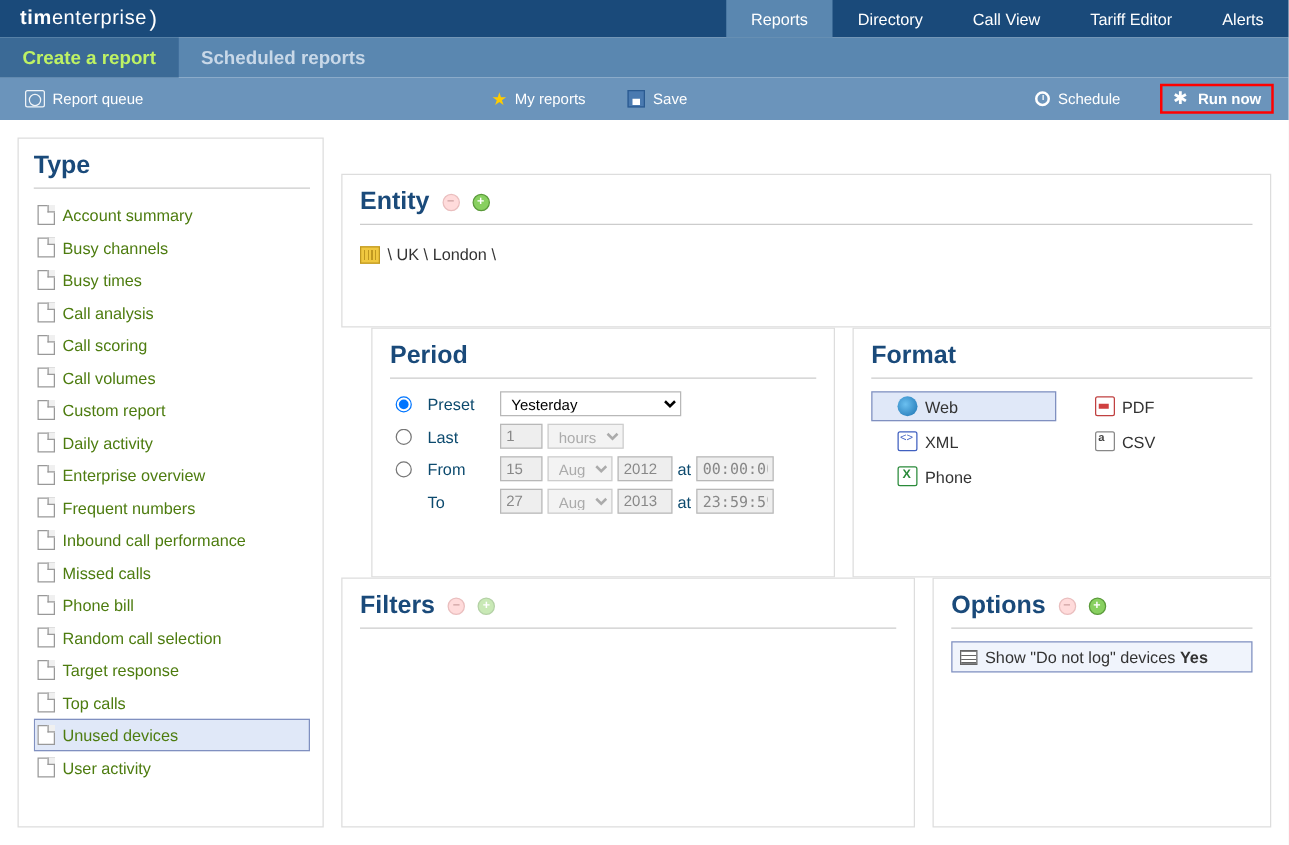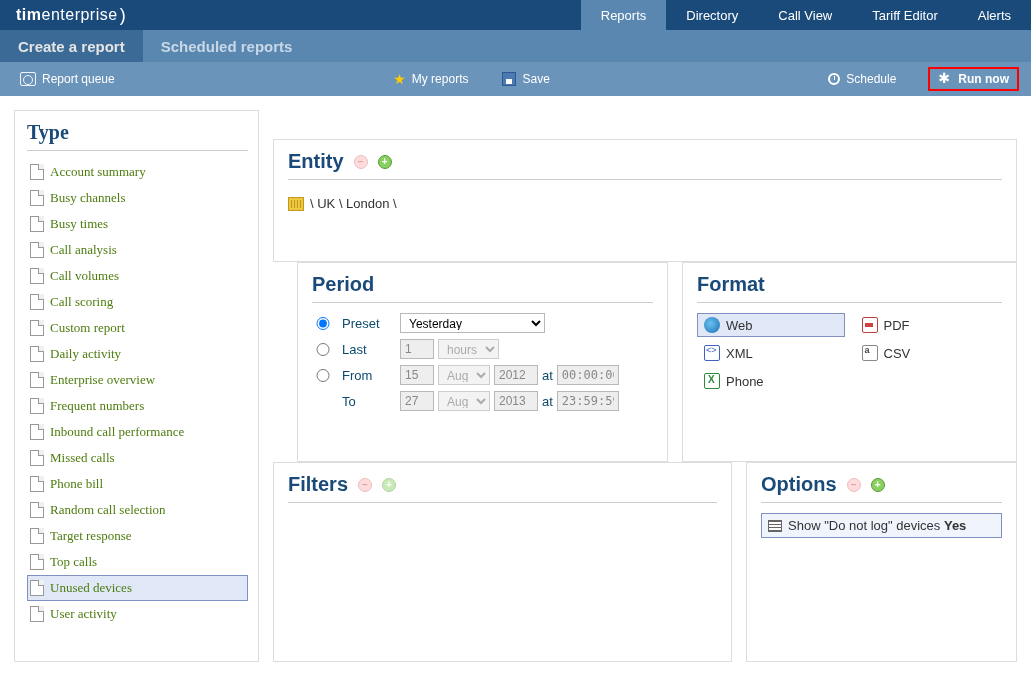--- a/index.html
+++ b/index.html
@@ -12,32 +12,32 @@
 .logo b { font-weight: bold; }
 .logo .paren { font-size: 18px; margin-left: 2px; }
 .topnav-spacer { flex: 1; }
 .topnav-item { padding: 0 20px; display: flex; align-items: center; font-size: 13px; cursor: pointer; background: #3b6a96; }
 .topnav-item.active { background: #5a87b0; justify-content: flex-end; }
 .topnav-item.plain { background: transparent; }
 
 
 .subtabs { height: 32px; background: #5a87b0; display: flex; align-items: stretch; }
 .subtab { padding: 0 18px; display: flex; align-items: center; color: #c8d8e8; font-size: 15px; cursor: pointer; font-weight: bold; }
-.subtab.active { background: #3b6a96; color: #e5e5e5; }
+.subtab.active { background: #3b6a96; color: #bef264; }
 
 
 .toolbar { height: 34px; background: #6b94bb; display: flex; align-items: center; padding: 0 12px; color: #fff; font-size: 12px; }
 .tb-btn { display: flex; align-items: center; gap: 6px; cursor: pointer; padding: 4px 8px; }
 .tb-spacer { flex: 1; }
 .tb-group { display: flex; align-items: center; gap: 18px; }
 .highlight-box { border: 2px solid #ff0000; padding: 3px 8px; margin-left: 6px; }
 
 
 .main { display: flex; padding: 14px; gap: 14px; height: calc(676px - 30px - 32px - 34px); }
-.sidebar { width: 245px; background: #fff; border: 1px solid #ddd; padding: 10px 10px 10px 12px; font-family: Liberation Serif, serif; }
+.sidebar { width: 245px; background: #fff; border: 1px solid #ddd; padding: 10px 10px 10px 12px; }
 .section-title { font-size: 20px; color: #1a4a7a; font-weight: bold; margin-bottom: 6px; border-bottom: 1px solid #ccc; padding-bottom: 6px; }
 .type-list { height: 510px; overflow-y: scroll; margin-top: 8px; }
 .type-item { display: flex; align-items: center; gap: 6px; padding: 4px 2px; cursor: pointer; font-size: 13px; color: #4d7c0f; border: 1px solid transparent; }
 .type-item.selected { background: #e0e8f8; border: 1px solid #8090c0; }
 .doc-icon { width: 14px; height: 16px; border: 1px solid #999; position: relative; background: #fff; flex-shrink: 0; }
 .doc-icon::after { content: ""; position: absolute; top: -1px; right: -1px; width: 5px; height: 5px; background: #f0f0f0; border-left: 1px solid #999; border-bottom: 1px solid #999; }
 
 .content { flex: 1; display: flex; flex-direction: column; gap: 0; justify-content: flex-end; }
 .panel { background: #fff; border: 1px solid #ddd; padding: 10px 14px; }
 .panel-header { display: flex; align-items: center; gap: 10px; border-bottom: 1px solid #ccc; padding-bottom: 6px; margin-bottom: 10px; }
@@ -64,21 +64,21 @@
 .sel, .txt { border: 1px solid #b8b8b8; background: #fff; padding: 2px 4px; font-size: 12px; font-family: inherit; height: 20px; }
 .sel { min-width: 50px; }
 .sel.wide { min-width: 145px; }
 .sel.disabled, .txt.disabled { background: #eee; color: #888; }
 .txt.small { width: 34px; }
 .txt.year { width: 44px; }
 .txt.time { width: 62px; font-family: monospace; }
 .muted { color: #0c4a6e; font-size: 13px; }
 
 .format-grid { display: grid; grid-template-columns: 1fr 1fr; gap: 4px 10px; }
-.format-item { display: flex; align-items: center; gap: 6px; padding: 3px 6px; border: 1px solid transparent; cursor: pointer; font-size: 13px; }
+.format-item { display: flex; align-items: center; gap: 6px; padding: 3px 20px; border: 1px solid transparent; cursor: pointer; font-size: 13px; }
 .format-item.selected { background: #e0e8f8; border: 1px solid #8090c0; }
 .fmt-icon { width: 16px; height: 16px; display: inline-block; border-radius: 2px; }
 .fmt-web { background: radial-gradient(circle at 40% 40%, #6bc0f0, #1a70b0); border-radius: 50%; }
 .fmt-pdf { background: #fff; border: 1px solid #c04040; position: relative; }
 .fmt-pdf::after { content: ""; position: absolute; left: 2px; top: 5px; width: 8px; height: 4px; background: #d04040; }
 .fmt-xml { background: #fff; border: 1px solid #4060c0; position: relative; }
 .fmt-xml::after { content: "<>"; position: absolute; left: 1px; top: -1px; font-size: 9px; color: #4060c0; }
 .fmt-csv { background: #fff; border: 1px solid #888; position: relative; }
 .fmt-csv::after { content: "a"; position: absolute; left: 2px; top: -1px; font-size: 9px; color: #444; font-weight: bold; }
 .fmt-xls { background: #fff; border: 1px solid #2a8a3a; position: relative; }
@@ -184,25 +184,25 @@
           <div class="type-item">
             <span class="doc-icon"></span>
             <span>Busy times</span>
           </div>
           <div class="type-item">
             <span class="doc-icon"></span>
             <span>Call analysis</span>
           </div>
           <div class="type-item">
             <span class="doc-icon"></span>
+            <span>Call scoring</span>
+          </div>
+          <div class="type-item">
+            <span class="doc-icon"></span>
             <span>Call volumes</span>
-          </div>
-          <div class="type-item">
-            <span class="doc-icon"></span>
-            <span>Call scoring</span>
           </div>
           <div class="type-item">
             <span class="doc-icon"></span>
             <span>Custom report</span>
           </div>
           <div class="type-item">
             <span class="doc-icon"></span>
             <span>Daily activity</span>
           </div>
           <div class="type-item">

